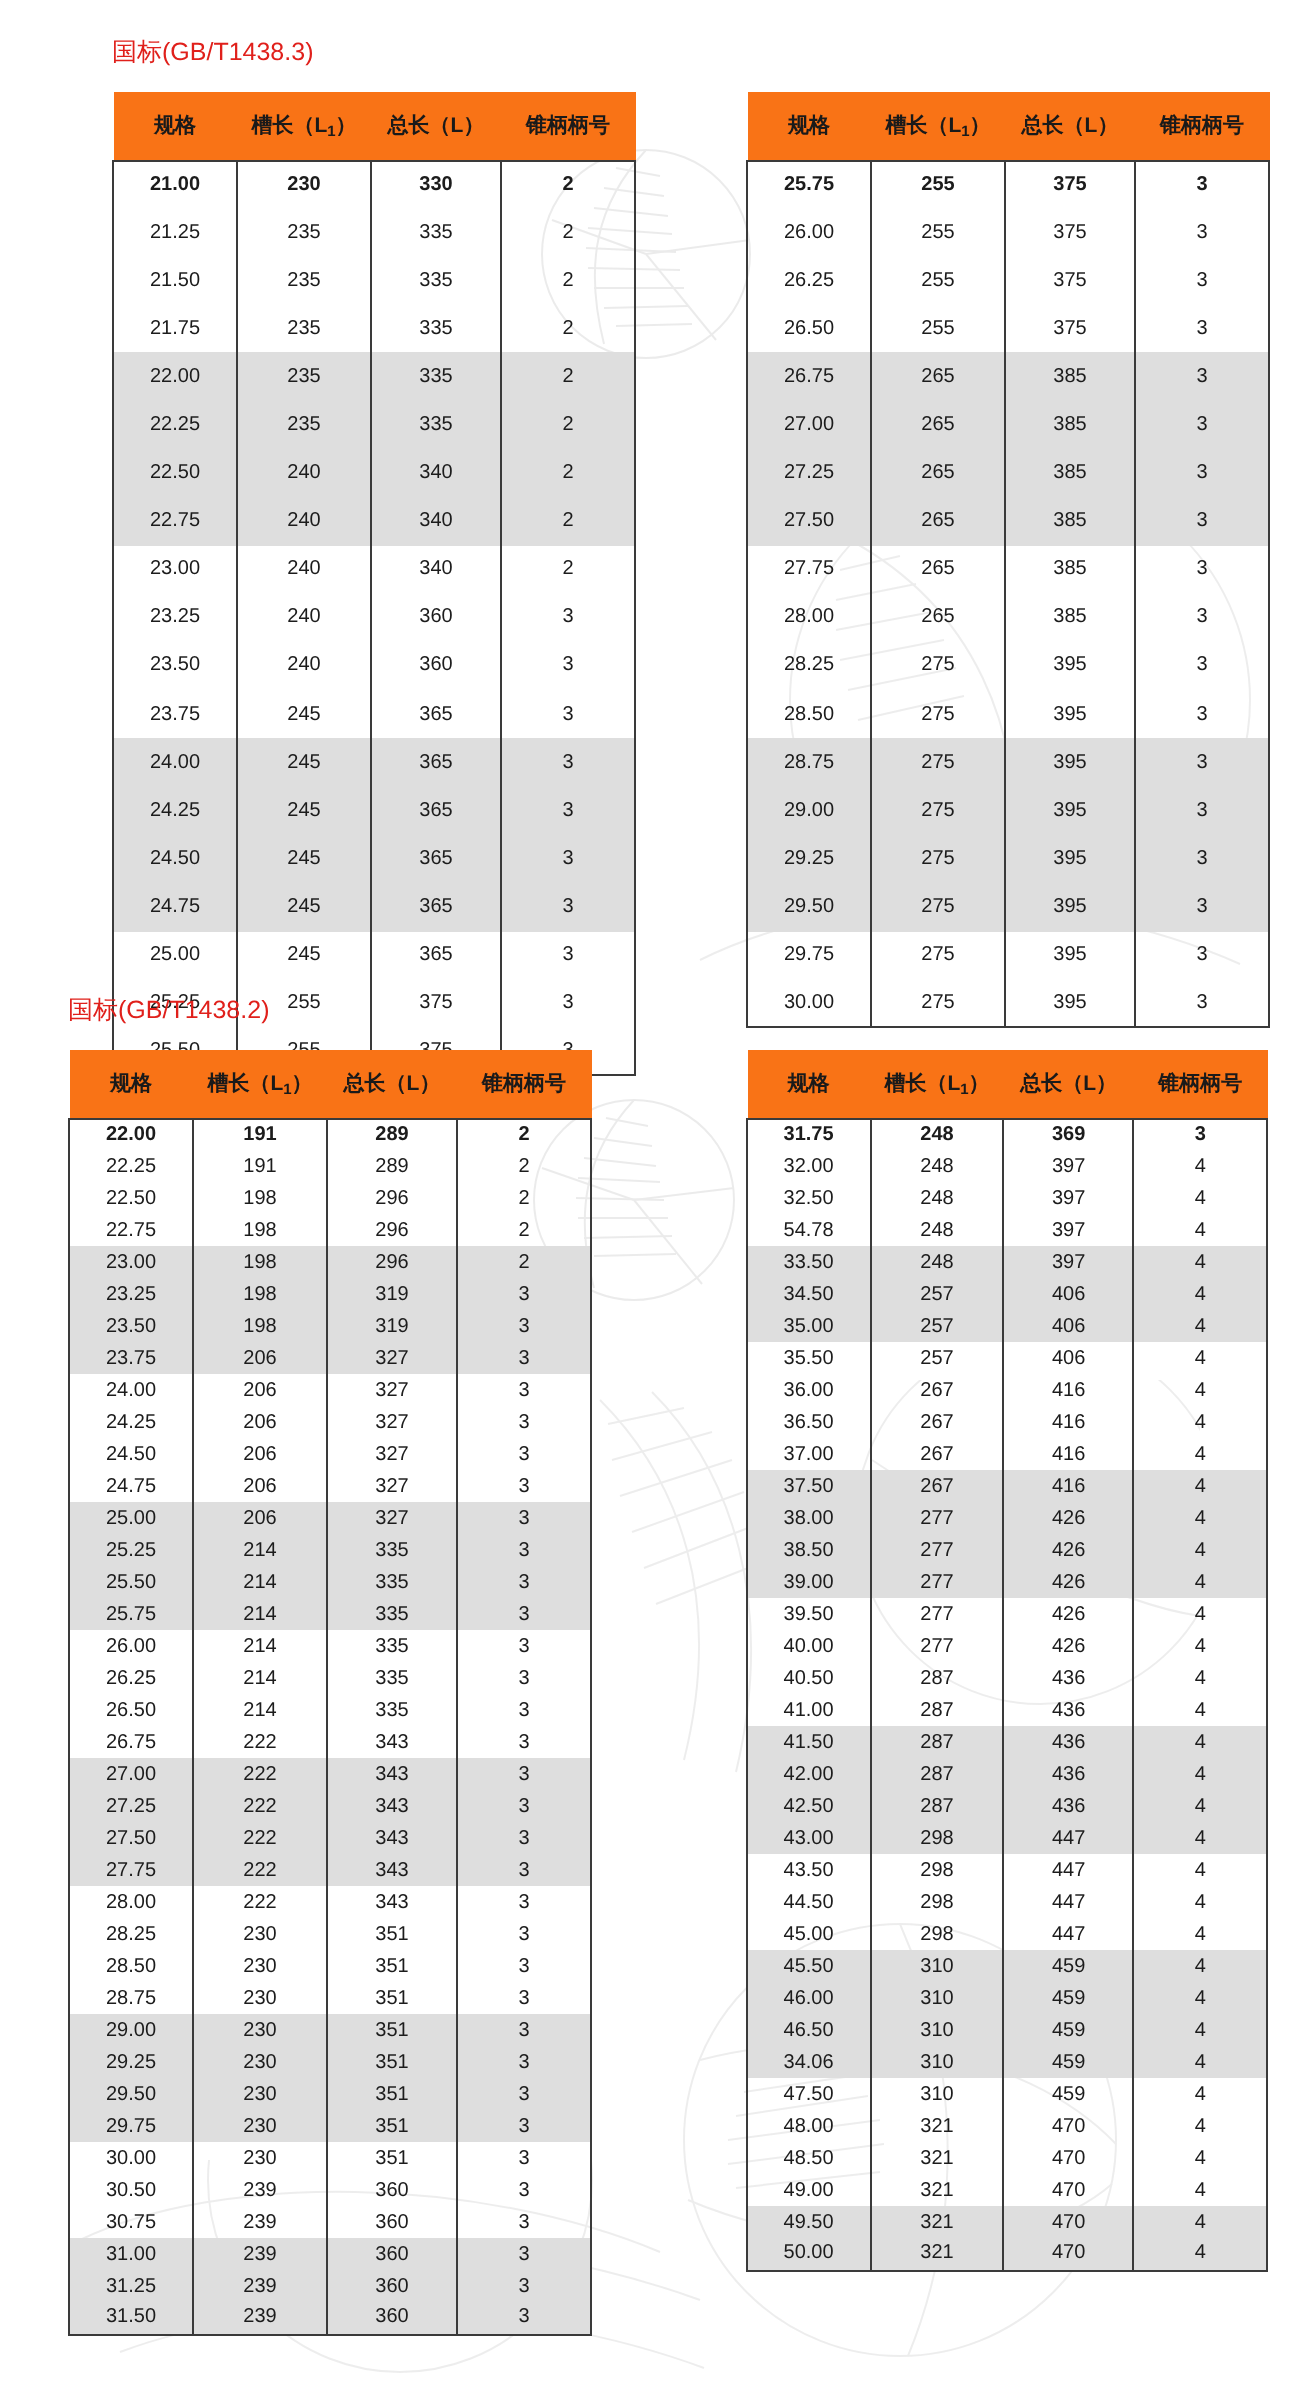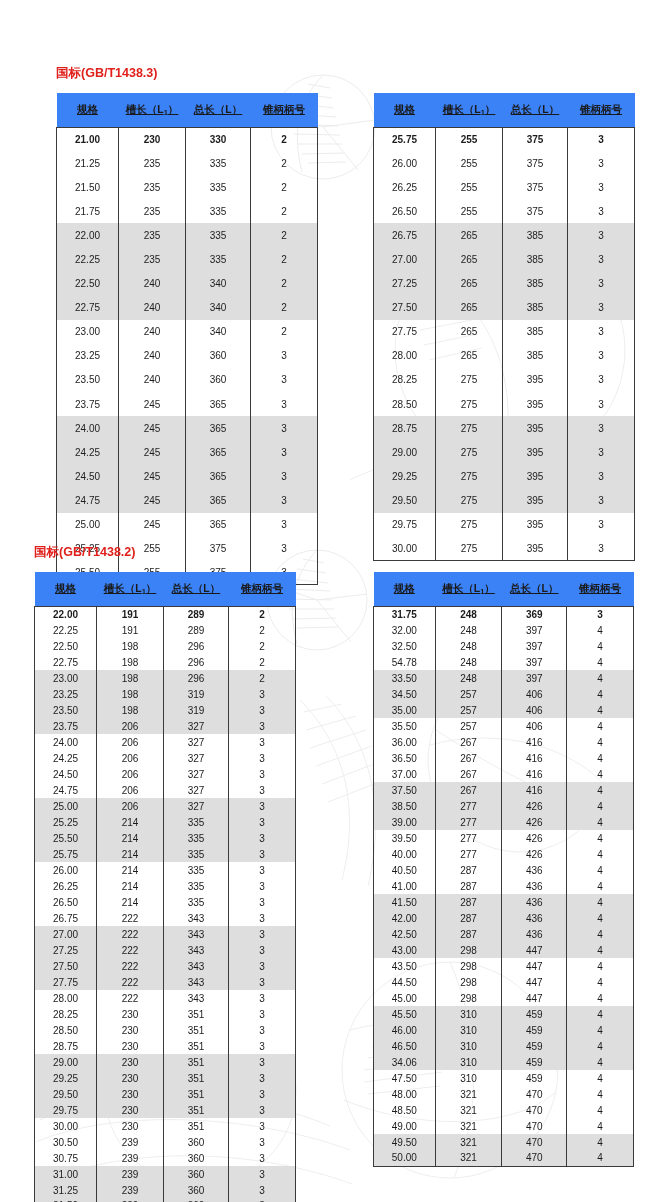--- a/index.html
+++ b/index.html
@@ -27,52 +27,50 @@
   .wm-c { left: 255px; top: 540px; width: 130px; height: 120px; }
   .wm-d { left: 270px; top: 690px; width: 330px; height: 240px; }
   .wm-e { left: 330px; top: 960px; width: 300px; height: 245px; }
   .wm-f { left: 30px;  top: 1080px; width: 330px; height: 125px; }
 
   
   .section { position: absolute; }
   .section-title {
     color: #e0201b;
     font-size: 12.5px;
-    font-weight: bold;
+    font-weight: normal;
     letter-spacing: 0px;
     white-space: nowrap;
-    margin-top: 47px;
   }
 
   .tables-row { position: relative; }
 
   .tbl-wrap { position: absolute; top: 0; }
 
   table.spec {
     border-collapse: collapse;
     table-layout: fixed;
     background: transparent;
   }
   table.spec col.c-spec { width: 62px; }
   table.spec col.c-l1   { width: 67px; }
   table.spec col.c-l    { width: 65px; }
   table.spec col.c-tang { width: 67px; }
 
   table.spec thead th {
-    background: #3b82f6;
+    background: #f97316;
     color: #1a1a1a;
     font-size: 10.5px;
     font-weight: bold;
     text-align: center;
     border: none;
     padding: 0;
     height: 34px;
     vertical-align: middle;
     white-space: nowrap;
-    text-decoration: underline;
   }
   table.spec thead th sub {
     font-size: 7.5px;
     vertical-align: baseline;
     position: relative;
     top: 2px;
   }
 
   table.spec tbody td {
     font-size: 10px;
@@ -780,20 +778,26 @@
                 <td>416</td>
                 <td>4</td>
               </tr>
               <tr class="shade">
                 <td>37.50</td>
                 <td>267</td>
                 <td>416</td>
                 <td>4</td>
               </tr>
               <tr class="shade">
+                <td>38.00</td>
+                <td>277</td>
+                <td>426</td>
+                <td>4</td>
+              </tr>
+              <tr class="shade">
                 <td>38.50</td>
                 <td>277</td>
                 <td>426</td>
                 <td>4</td>
               </tr>
               <tr class="shade">
                 <td>39.00</td>
                 <td>277</td>
                 <td>426</td>
                 <td>4</td>

